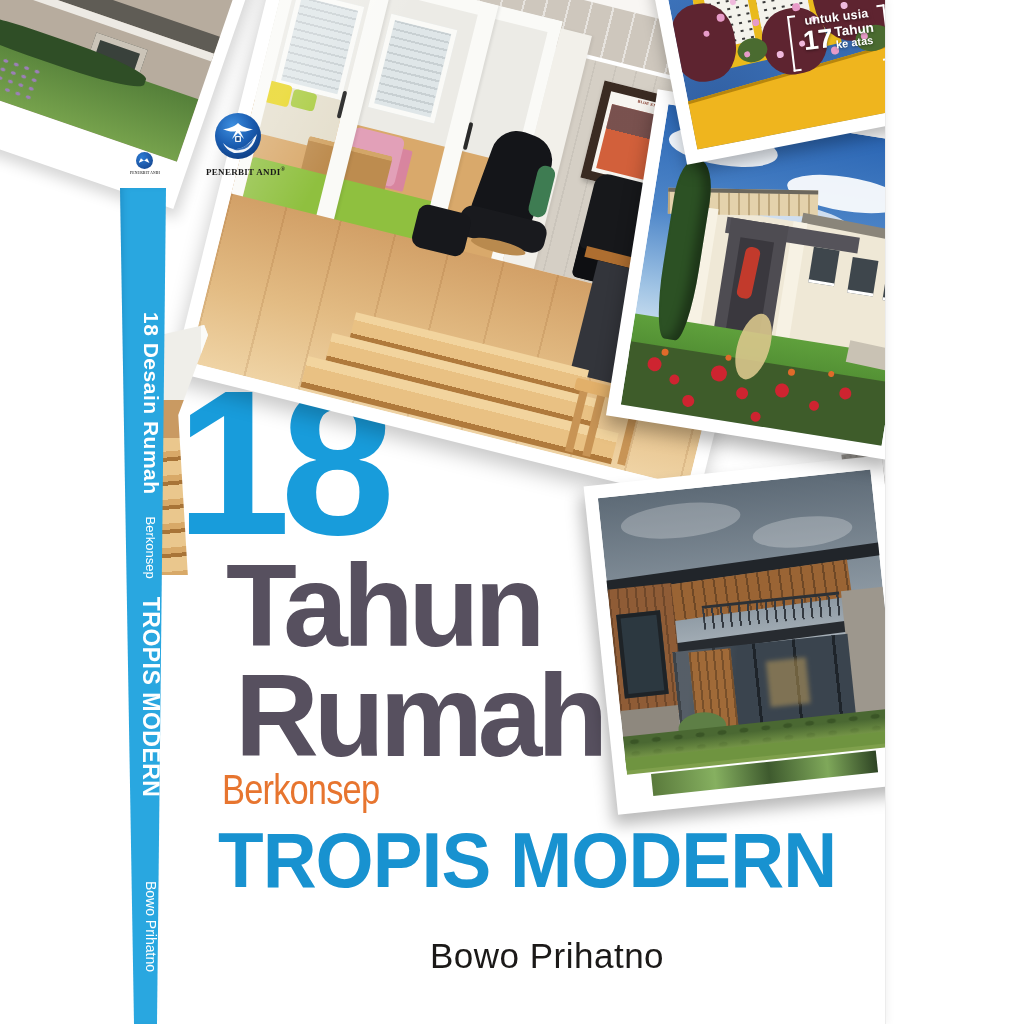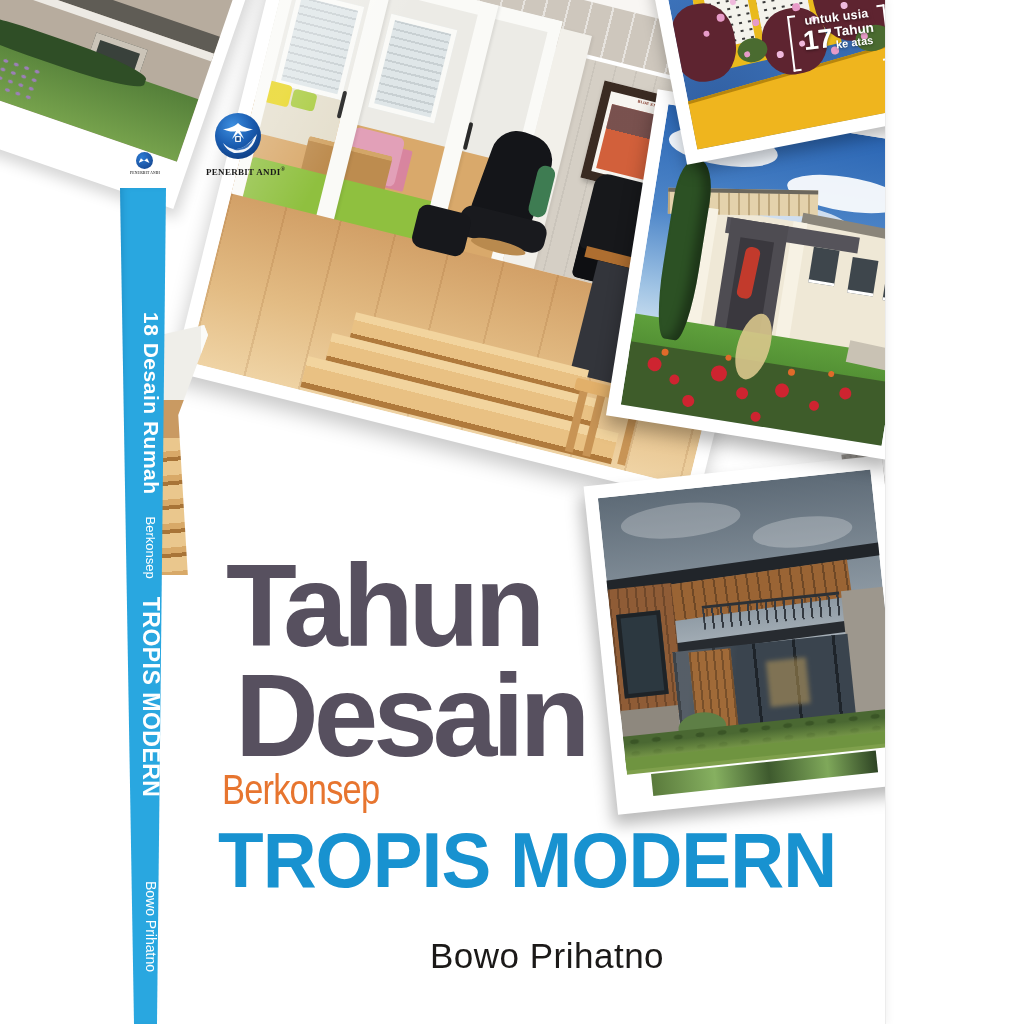--- a/index.html
+++ b/index.html
@@ -423,22 +423,23 @@
         <circle cx="24" cy="24" r="23" fill="url(#lg)"></circle>
         <path d="M9 31 Q25 47 43 22 Q39 42 20 41 Q12 38 9 31 Z" fill="#ffffff" opacity="0.95"></path>
         <path d="M12 34 Q26 43 40 26 Q35 40 21 38 Z" fill="#1a5cb0" opacity="0.85"></path>
         <path d="M24 11 C20 15 13 17 9 17 C15 20 20 20 22 19 L18 27 L24 21 L30 27 L26 19 C28 20 33 20 39 17 C35 17 28 15 24 11 Z" fill="#ffffff"></path>
         <rect x="21" y="24" width="6" height="6" rx="1" fill="#ffffff" opacity="0.92"></rect>
         <rect x="22.4" y="25.2" width="3.2" height="3.6" fill="#12417f"></rect>
       </svg>
       <div class="plogo-name"><span>PENERBIT ANDI</span><sup>®</sup></div>
     </div>
 
+    <div class="t-num">18</div>
     <div class="t-desain">Tahun</div>
-    <div class="t-rumah">Desain</div>
+    <div class="t-rumah">Rumah</div>
     <div class="t-berk">Berkonsep</div>
     <div class="t-tropis">TROPIS MODERN</div>
     <div class="t-author">Bowo Prihatno</div>
   </div>
 
   <div class="bsliver" title="House corner with window and garden lawn">
     <div class="bs-in">
       <div class="bs-eave"></div>
       <div class="bs-fascia"></div>
       <div class="bs-win"></div>

